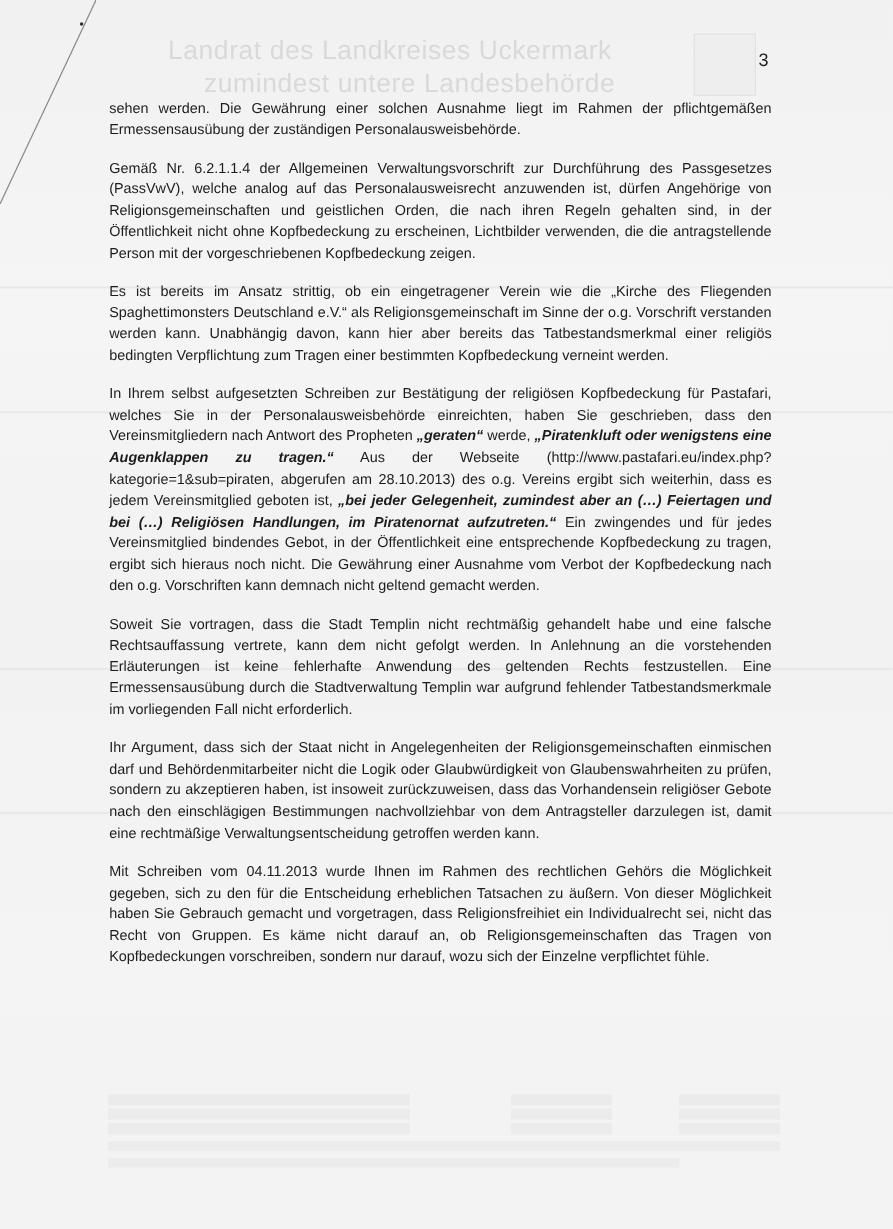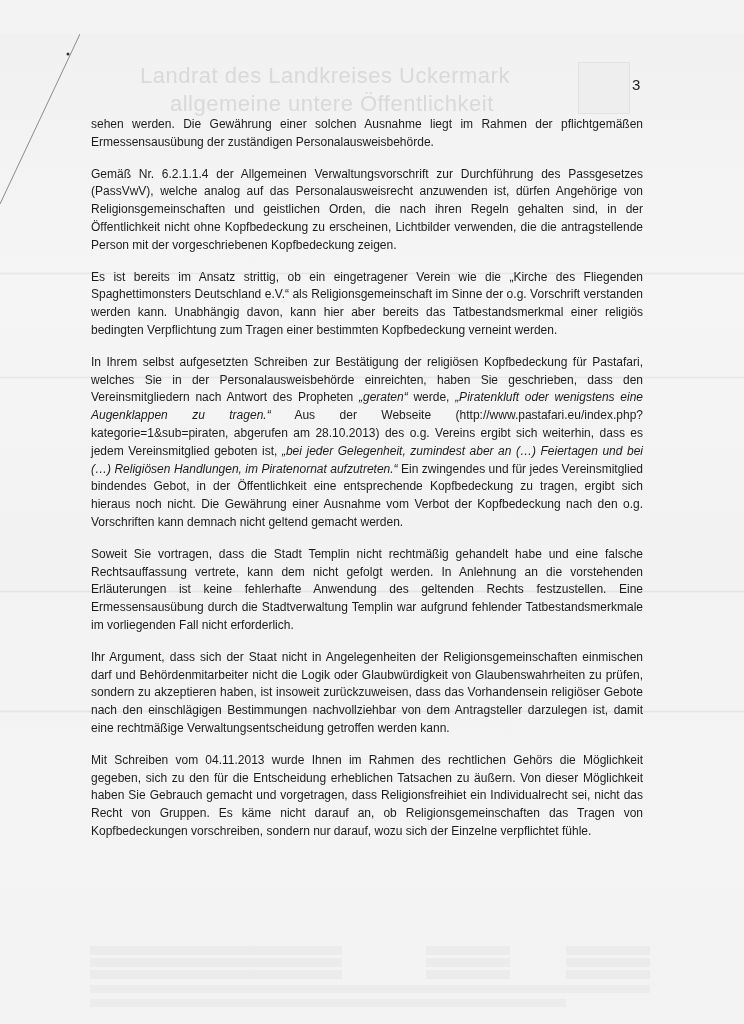--- a/index.html
+++ b/index.html
@@ -6,21 +6,20 @@
   body {
     width: 744px; height: 1024px; overflow: hidden;
     background: #f3f3f3;
     position: relative;
     font-family: "Liberation Sans", sans-serif;
     color: #1c1c1c;
   }
   .page {
     position: absolute; left: 0; top: 0; width: 744px; height: 847px;
     background: linear-gradient(180deg, #f1f1f1 0%, #f5f5f5 30%, #f2f2f2 60%, #f4f4f4 100%);
-    margin-top: 34px;
   }
   .fold {
     position: absolute; left: 0; width: 744px; height: 3px;
     background: linear-gradient(180deg, rgba(0,0,0,0) 0%, rgba(0,0,0,0.06) 50%, rgba(0,0,0,0) 100%);
   }
   .diag-line {
     position: absolute; left: 0; top: 0; width: 80px; height: 170px;
   }
   .letterhead {
     position: absolute; left: 140px; top: 28px; width: 420px;
@@ -33,21 +32,21 @@
     border: 1px solid #e2e2e2; background: #eeeeee;
   }
   .page-number {
     position: absolute; left: 632px; top: 42px; font-size: 15px; color: #222;
   }
   .body-text {
     position: absolute; left: 91px; top: 82px; width: 552px;
     font-size: 12px; line-height: 17.8px;
   }
   .para { margin: 0 0 14px 0; text-align: justify; hyphens: manual; }
-  .para i { font-style: italic; }
+  .para i { font-style: italic; font-weight: bold; }
   .bleed {
     position: absolute; left: 90px; top: 912px; width: 560px;
     color: #e0e0e0; font-size: 7px; line-height: 9px;
   }
   .bleed .row { height: 9px; background: linear-gradient(90deg, #e6e6e6 0 45%, transparent 45% 60%, #e6e6e6 60% 75%, transparent 75% 85%, #e6e6e6 85% 100%); margin-bottom: 3px; opacity: 0.6; }
   .bleed .wide { height: 8px; background: #e8e8e8; margin-top: 6px; opacity: 0.6; }
 </style>
 </head>
 <body>
 
@@ -57,21 +56,21 @@
   <div class="fold" style="top:556px"></div>
   <div class="fold" style="top:676px"></div>
 
   <svg class="diag-line" viewBox="0 0 80 170">
     <line x1="80" y1="0" x2="0" y2="170" stroke="#8a8a8a" stroke-width="1"></line>
     <circle cx="68" cy="20" r="1.5" fill="#333"></circle>
   </svg>
 
   <div class="letterhead">
     <div>Landrat des Landkreises Uckermark</div>
-    <div style="padding-left:30px">allgemeine untere Öffentlichkeit</div>
+    <div style="padding-left:30px">zumindest untere Landesbehörde</div>
   </div>
   <div class="crest"></div>
 
   <div class="page-number">3</div>
 
   <div class="body-text" id="body-text">
       <p class="para"><span>sehen werden. Die Gewährung einer solchen Ausnahme liegt im Rahmen der pflicht­gemäßen Ermessensausübung der zuständigen Personalausweisbehörde.</span></p>
       <p class="para"><span>Gemäß Nr. 6.2.1.1.4 der Allgemeinen Verwaltungsvorschrift zur Durchführung des Passgesetzes (PassVwV), welche analog auf das Personalausweisrecht anzuwen­den ist, dürfen Angehörige von Religionsgemeinschaften und geistlichen Orden, die nach ihren Regeln gehalten sind, in der Öffentlichkeit nicht ohne Kopfbedeckung zu erscheinen, Lichtbilder verwenden, die die antragstellende Person mit der vorge­schriebenen Kopfbedeckung zeigen.</span></p>
       <p class="para"><span>Es ist bereits im Ansatz strittig, ob ein eingetragener Verein wie die „Kirche des Flie­genden Spaghettimonsters Deutschland e.V.“ als Religionsgemeinschaft im Sinne der o.g. Vorschrift verstanden werden kann. Unabhängig davon, kann hier aber be­reits das Tatbestandsmerkmal einer religiös bedingten Verpflichtung zum Tragen ei­ner bestimmten Kopfbedeckung verneint werden.</span></p>
       <p class="para"><span>In Ihrem selbst aufgesetzten Schreiben zur Bestätigung der religiösen Kopfbede­ckung für Pastafari, welches Sie in der Personalausweisbehörde einreichten, haben Sie geschrieben, dass den Vereinsmitgliedern nach Antwort des Propheten </span><i>„geraten“</i><span> werde, </span><i>„Piratenkluft oder wenigstens eine Augenklappen zu tragen.“</i><span> Aus der Websei­te (http://www.pastafari.eu/index.php?kategorie=1&amp;sub=piraten, abgerufen am 28.10.2013) des o.g. Vereins ergibt sich weiterhin, dass es jedem Vereinsmitglied geboten ist, </span><i>„bei jeder Gelegenheit, zumindest aber an (…) Feiertagen und bei (…) Religiösen Handlungen, im Piratenornat aufzutreten.“</i><span> Ein zwingendes und für jedes Vereinsmitglied bindendes Gebot, in der Öffentlichkeit eine entsprechende Kopfbe­deckung zu tragen, ergibt sich hieraus noch nicht. Die Gewährung einer Ausnahme vom Verbot der Kopfbedeckung nach den o.g. Vorschriften kann demnach nicht gel­tend gemacht werden.</span></p>

